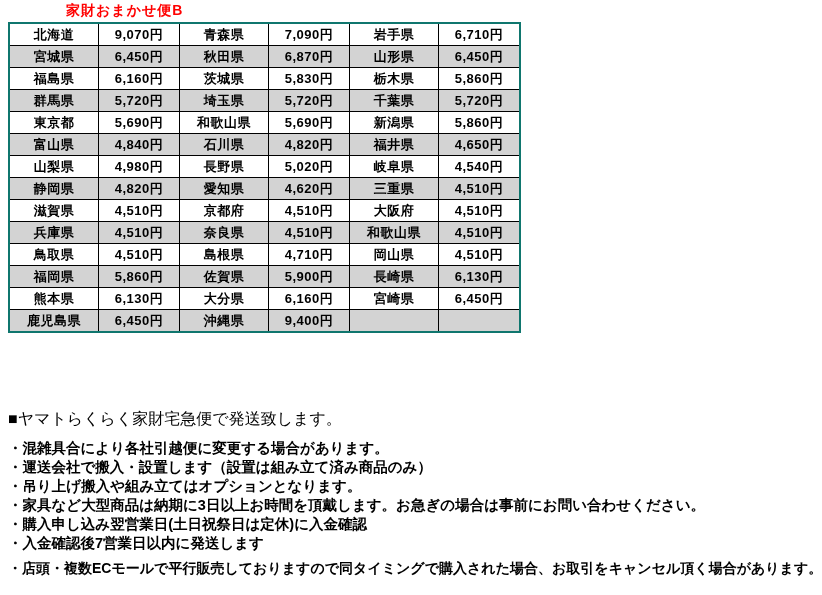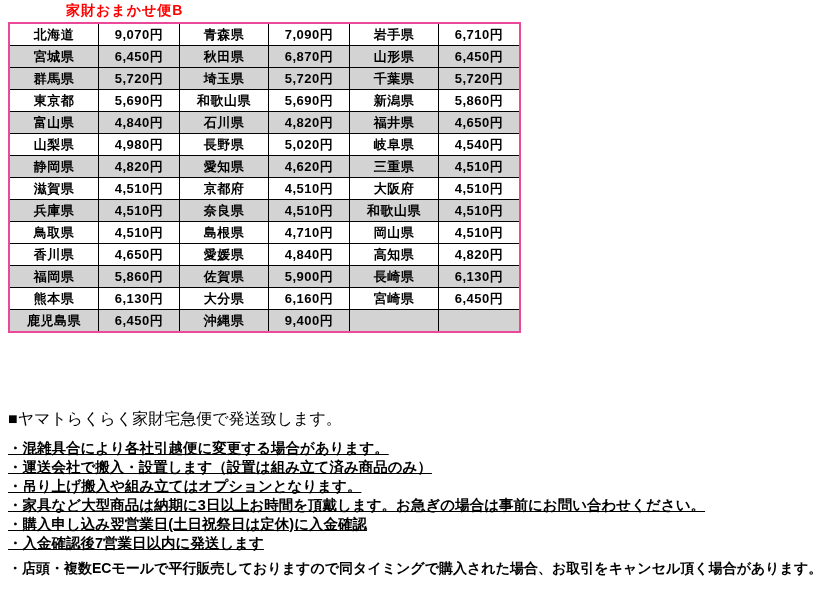--- a/index.html
+++ b/index.html
@@ -25,21 +25,21 @@
     font-weight: bold;
     color: #ff0000;
     letter-spacing: 1px;
     white-space: nowrap;
   }
   table.fee-table {
     position: absolute;
     left: 8px;
     top: 22px;
     border-collapse: collapse;
-    border: 2px solid #ec4899;
+    border: 2px solid #0f766e;
     table-layout: fixed;
   }
   table.fee-table td {
     border: 1px solid #000000;
     height: 21px;
     padding: 0 2px;
     font-size: 13px;
     font-weight: bold;
     color: #000000;
     text-align: center;
@@ -63,21 +63,20 @@
     font-weight: normal;
     margin: 0 0 9px 0;
     white-space: nowrap;
   }
   .notes-bullet {
     font-size: 14.5px;
     font-weight: bold;
     line-height: 19px;
     margin: 0;
     white-space: nowrap;
-    text-decoration: underline;
   }
   .notes-footnote {
     font-size: 14px;
     font-weight: bold;
     margin: 7px 0 0 0;
     white-space: nowrap;
   }
 </style>
 </head>
 <body>
@@ -97,20 +96,28 @@
           <td class="price">6,710円</td>
         </tr>
         <tr class="alt">
           <td class="pref">宮城県</td>
           <td class="price">6,450円</td>
           <td class="pref">秋田県</td>
           <td class="price">6,870円</td>
           <td class="pref">山形県</td>
           <td class="price">6,450円</td>
         </tr>
+        <tr>
+          <td class="pref">福島県</td>
+          <td class="price">6,160円</td>
+          <td class="pref">茨城県</td>
+          <td class="price">5,830円</td>
+          <td class="pref">栃木県</td>
+          <td class="price">5,860円</td>
+        </tr>
         <tr class="alt">
           <td class="pref">群馬県</td>
           <td class="price">5,720円</td>
           <td class="pref">埼玉県</td>
           <td class="price">5,720円</td>
           <td class="pref">千葉県</td>
           <td class="price">5,720円</td>
         </tr>
         <tr>
           <td class="pref">東京都</td>
@@ -160,28 +167,20 @@
           <td class="pref">和歌山県</td>
           <td class="price">4,510円</td>
         </tr>
         <tr>
           <td class="pref">鳥取県</td>
           <td class="price">4,510円</td>
           <td class="pref">島根県</td>
           <td class="price">4,710円</td>
           <td class="pref">岡山県</td>
           <td class="price">4,510円</td>
-        </tr>
-        <tr>
-          <td class="pref">香川県</td>
-          <td class="price">4,650円</td>
-          <td class="pref">愛媛県</td>
-          <td class="price">4,840円</td>
-          <td class="pref">高知県</td>
-          <td class="price">4,820円</td>
         </tr>
         <tr class="alt">
           <td class="pref">福岡県</td>
           <td class="price">5,860円</td>
           <td class="pref">佐賀県</td>
           <td class="price">5,900円</td>
           <td class="pref">長崎県</td>
           <td class="price">6,130円</td>
         </tr>
         <tr>

